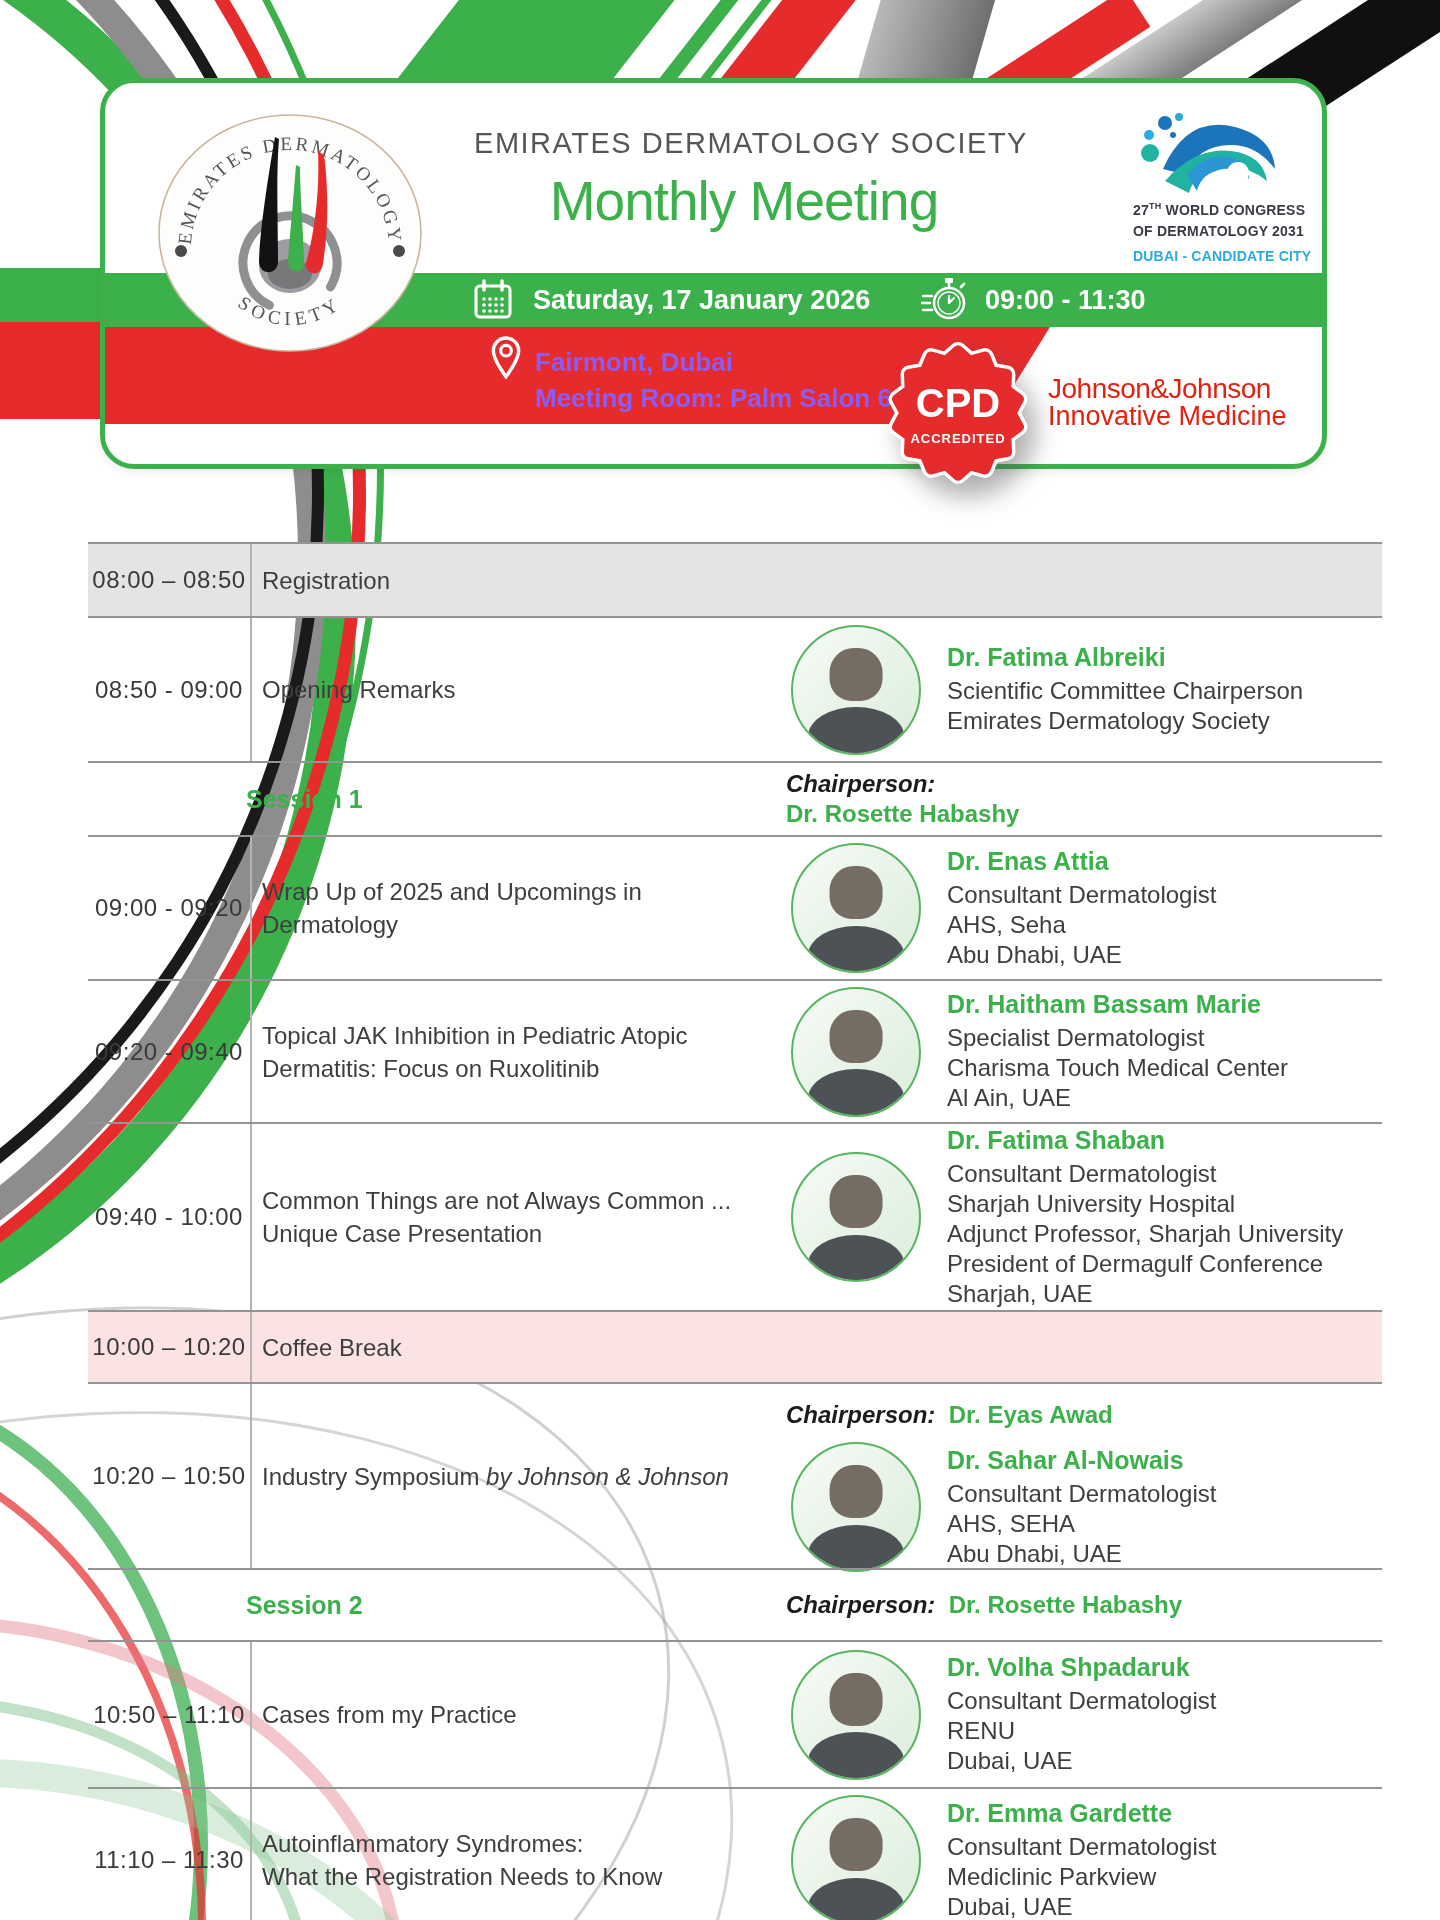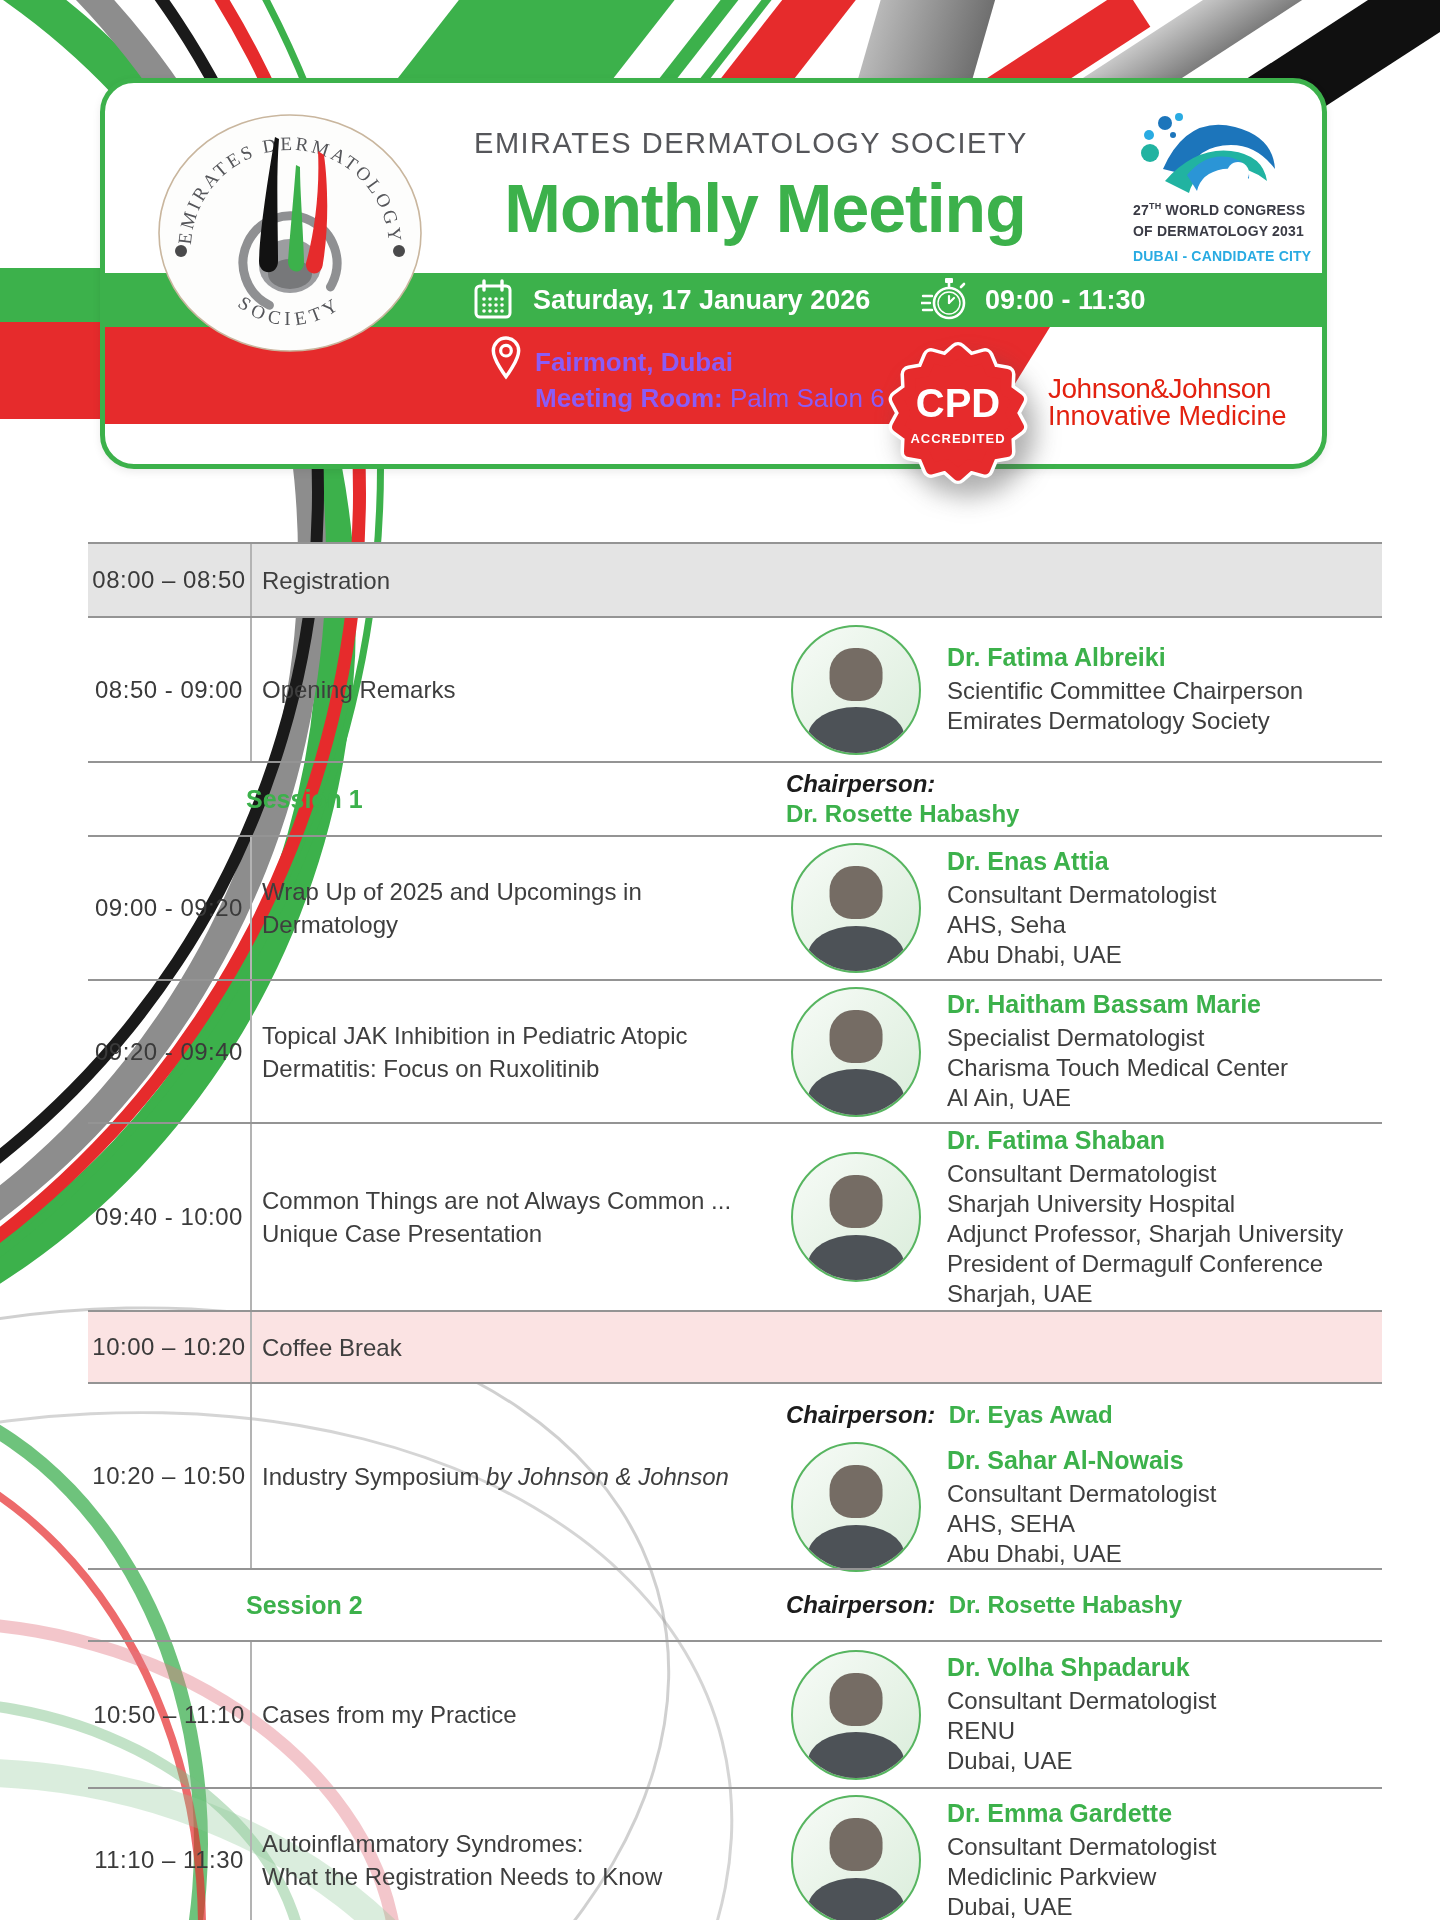--- a/index.html
+++ b/index.html
@@ -34,28 +34,28 @@
   .arc-bl-strong-r{width:780px;height:980px;left:-590px;top:1430px;border:8px solid rgba(230,43,44,.7);}
   
   .tab-green{left:0;top:268px;width:104px;height:54px;background:#3CB14B;}
   .tab-red{left:0;top:322px;width:104px;height:97px;background:#E62B2C;}
   
   .card{left:100px;top:78px;width:1217px;height:381px;background:#fff;border:5px solid #3CB14B;
         border-radius:34px;z-index:3;box-shadow:0 3px 8px rgba(0,0,0,.08);}
   .card-inner{position:absolute;inset:0;border-radius:28px;overflow:hidden;}
   .soc-title{position:absolute;left:330px;top:44px;width:632px;text-align:center;font-size:29px;
              letter-spacing:1.5px;color:#55565A;font-weight:500;}
-  .event-title{position:absolute;left:344px;top:86px;width:632px;text-align:center;font-size:68px;
-               font-weight:700;color:#3CB14B;letter-spacing:-1px;}
+  .event-title{position:absolute;left:323px;top:86px;width:632px;text-align:center;font-size:55px;
+               font-weight:400;color:#3CB14B;letter-spacing:-1px;}
   .greenbar{position:absolute;left:0;top:190px;width:100%;height:54px;background:#3CB14B;}
   .redband{position:absolute;left:0;top:244px;width:100%;height:97px;background:#E62B2C;
            clip-path:polygon(0 0,945px 0,885px 100%,0 100%);}
   .bar-item{position:absolute;display:flex;align-items:center;color:#fff;font-weight:700;font-size:27px;}
   .venue-line{position:absolute;color:#8b5cf6;font-size:26px;font-weight:600;}
-  .venue-strong{font-weight:400;}
+  .venue-strong{font-weight:700;}
   
   .congress-text{position:absolute;left:1028px;width:200px;font-weight:700;color:#3A3B45;font-size:14px;letter-spacing:.2px;}
   .congress-blue{color:#29ABE2;}
   .sup{font-size:9px;vertical-align:super;}
   
   .jj1{position:absolute;left:943px;top:290px;font-size:28px;font-weight:400;color:#E3210F;letter-spacing:-.5px;}
   .jj2{position:absolute;left:943px;top:318px;font-size:27px;font-weight:400;color:#E3210F;}
   
   .badge{left:884px;top:339px;width:148px;height:148px;z-index:4;filter:drop-shadow(10px 16px 12px rgba(80,80,80,.45));}
   

